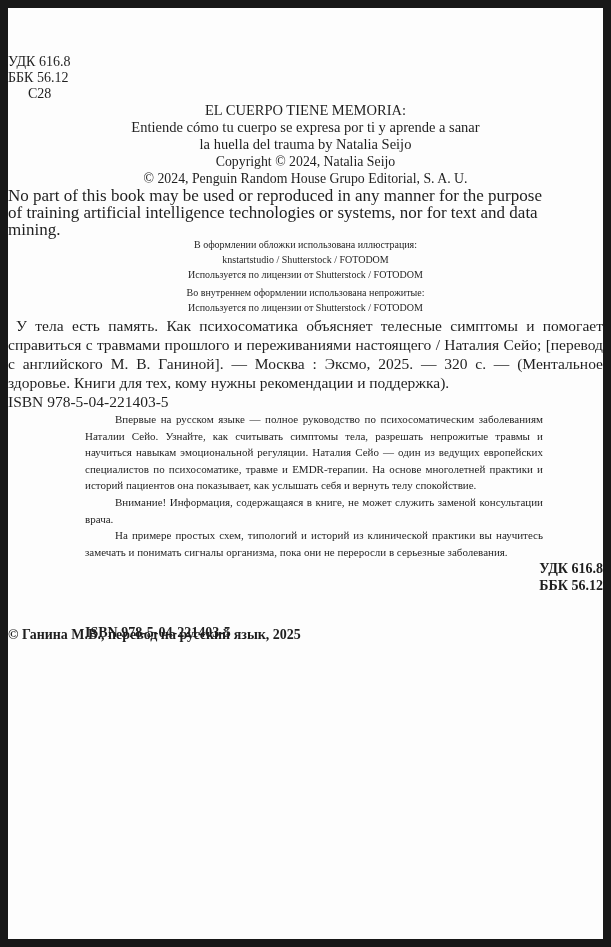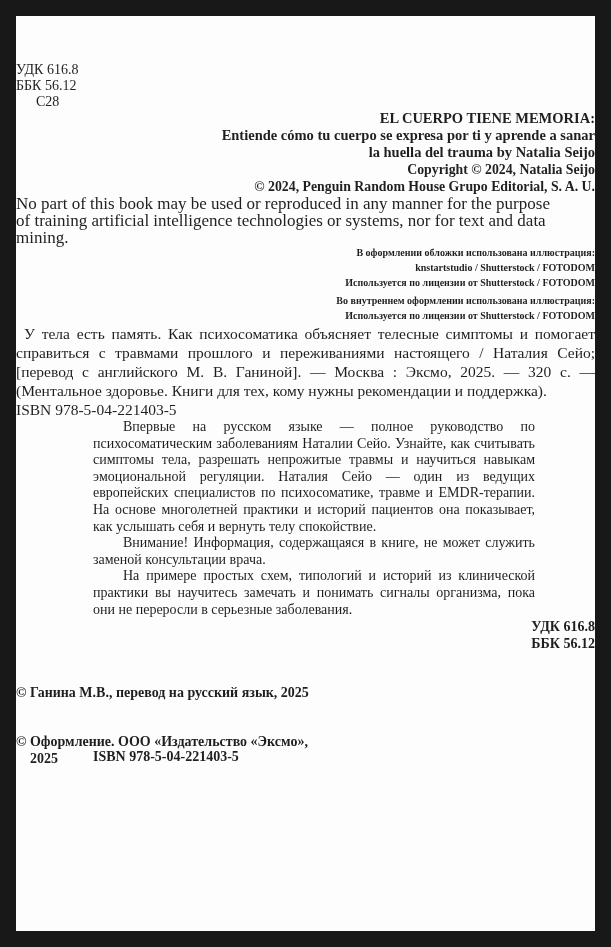--- a/index.html
+++ b/index.html
@@ -1,20 +1,20 @@
 <!DOCTYPE html>
 <html lang="ru"><head>
 <meta charset="utf-8">
 <style>
   html, body { margin: 0; padding: 0; background: #3a3a3a; }
   .frame {
     width: 611px; height: 947px;
     box-sizing: border-box;
     background: #181818;
-    padding: 16px;
+    padding: 8px;
     font-family: "Liberation Serif", "DejaVu Serif", serif;
   }
   .page {
     width: 100%; height: 100%;
     box-sizing: border-box;
     background: #fdfdfd;
     color: #1f1f1f;
     overflow: hidden;
   }
   .page div, .page p { margin: 0; }
@@ -22,21 +22,21 @@
   
   .top-class {
     padding-top: 46px;
     margin-left: 72px;
     font-size: 14px;
     line-height: 16px;
   }
   .top-class .code { padding-left: 20px; }
 
   
-  .centered { text-align: right; font-weight: bold; }
+  .centered { text-align: center; }
   .title-block {
     margin-top: 10px;
     font-size: 14.5px;
     line-height: 17px;
   }
   .copyright-block {
     margin-top: 7px;
     font-size: 13.8px;
     line-height: 17px;
   }
@@ -71,21 +71,21 @@
   .isbn-line {
     margin-top: 3px;
     margin-left: 107px;
     font-size: 15.5px;
     line-height: 19px;
   }
 
   
   .annotation {
     margin-top: 3px;
-    font-size: 14px;
+    font-size: 11px;
     line-height: 16.6px;
   }
   .annotation p {
     margin: 0 60px 0 77px;
     text-align: justify;
     text-indent: 30px;
   }
 
   .bottom-class {
     margin-top: 3px;
@@ -142,21 +142,21 @@
 
     <p class="ai-notice">No part of this book may be used or reproduced in any manner for the purpose of training artificial intelligence technologies or systems, nor for text and data mining.</p>
 
     <div class="credit-block centered">
       <div>В оформлении обложки использована иллюстрация:</div>
       <div>knstartstudio / Shutterstock / FOTODOM</div>
       <div>Используется по лицензии от Shutterstock / FOTODOM</div>
     </div>
 
     <div class="credit-block second centered">
-      <div>Во внутреннем оформлении использована иллюстрация:</div>
+      <div>Во внутреннем оформлении использована непрожитые:</div>
       <div>Используется по лицензии от Shutterstock / FOTODOM</div>
     </div>
 
 
     <div class="record">
 
       <p class="record-text">У тела есть память. Как психосоматика объясняет телесные симптомы и помогает справиться с травмами прошлого и переживаниями настоящего / Наталия Сейо; [перевод с английского М. В. Ганиной]. — Москва : Эксмо, 2025. — 320 с. — (Ментальное здоровье. Книги для тех, кому нужны рекомендации и поддержка).</p>
     </div>
 
     <div class="isbn-line">ISBN 978-5-04-221403-5</div>
@@ -169,18 +169,17 @@
 
     <div class="bottom-class">
       <div>УДК 616.8</div>
       <div>ББК 56.12</div>
     </div>
 
     <div class="footer">
       <div class="footer-isbn">ISBN 978-5-04-221403-5</div>
       <div class="footer-credits">
         <div class="credit">© Ганина М.В., перевод на русский язык, 2025</div>
-        <div class="credit">© Оформление. ООО «Издательство «Эксмо», 2025</div>
       </div>
     </div>
 
   </div>
 </div>
 
 </body></html>

